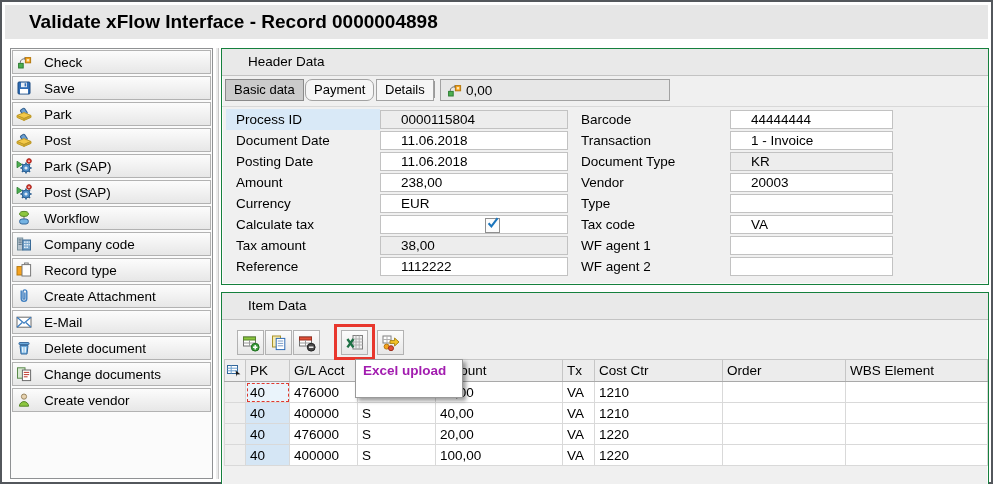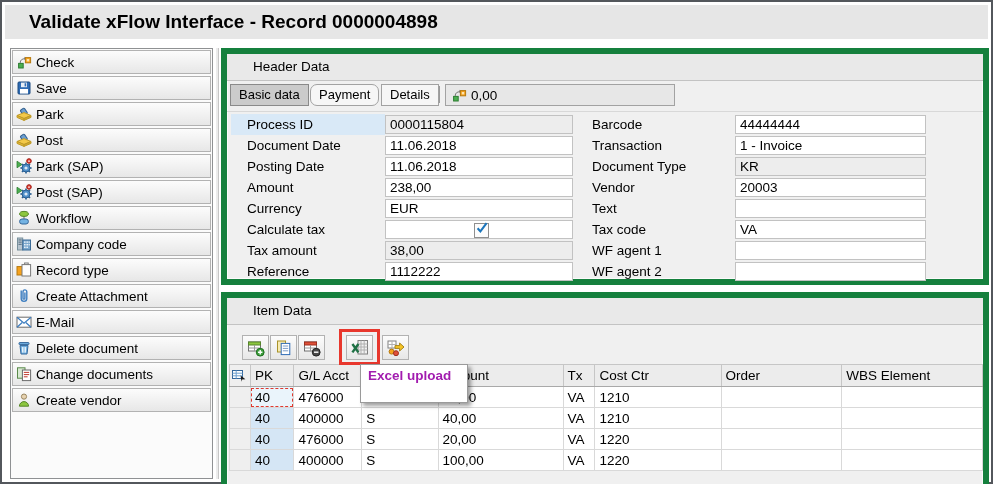--- a/index.html
+++ b/index.html
@@ -11,58 +11,58 @@
   #window { position:absolute; inset:0; border:2px solid #53575c; background:#fff; box-sizing:border-box; }
 
   
   .titlebar { position:absolute; left:3px; top:3px; right:3px; height:34px; background:#e6e6e6; }
   .titlebar .t { font-size:19px; font-weight:bold; line-height:34px; padding-left:24px; white-space:nowrap; }
 
   
   .sidebar { position:absolute; left:8px; top:46px; width:203px; height:431px;
     border:1px solid #8f9193; background:#fbfbfb; box-sizing:border-box; padding:1px; }
   .sbtn { height:24px; border:1px solid #b2b2b2; background:linear-gradient(#fcfcfc,#e7e7e7);
-    margin-bottom:2px; display:flex; align-items:center; gap:4px; padding-left:3px;
+    margin-bottom:2px; display:flex; align-items:center; gap:12px; padding-left:3px;
     font-size:13.5px; box-sizing:border-box; cursor:default; }
   .ic16 { width:16px; height:16px; flex:0 0 16px; }
   .ic18 { width:18px; height:18px; }
 
   .splitter { position:absolute; left:213px; top:46px; width:4px; height:431px;
     background:#ececec; border-left:1px solid #ffffff; border-right:1px solid #c6c6c6; box-sizing:border-box; }
 
   
-  .panel { position:absolute; left:219px; width:768px; border:6px solid #15803d;
+  .panel { position:absolute; left:219px; width:768px; border:1px solid #15803d;
     background:#f0f0f0; box-sizing:border-box; box-shadow:inset 0 0 0 1px #fbfbfb; }
   #header-panel { top:46px; height:237px; }
   #item-panel   { top:290px; height:210px; }
   .panel-title { height:26px; background:#e9e9e9; border-bottom:1px solid #c3c3c3;
     font-size:13.5px; line-height:25px; padding-left:26px; }
 
   
   .tabrow { position:relative; height:30px; border-bottom:1px solid #d8d8d8; }
   .tab { position:absolute; top:3px; height:22px; box-sizing:border-box; border:1px solid #a2a2a2;
     background:#f6f6f6; font-size:13px; line-height:20px; padding:0 8px; cursor:default; }
   .tab.sel { background:#cbcbcb; border-color:#8a8a8a; }
   .tabsep { position:absolute; left:212px; top:5px; width:1px; height:17px; background:#9a9a9a; }
   .balance-btn { position:absolute; left:218px; top:3px; width:230px; height:22px; box-sizing:border-box;
     border:1px solid #a2a2a2; background:#e7e7e7; display:flex; align-items:center; gap:4px;
     padding-left:5px; font-size:13.5px; cursor:default; }
 
   
   .fields { position:absolute; top:60px; left:0; right:0; }
   .hrow { position:relative; height:21px; }
   .flabel { position:absolute; top:0; height:21px; line-height:21px; font-size:13.5px;
-    padding-left:16px; box-sizing:border-box; white-space:nowrap; }
+    padding-left:10px; box-sizing:border-box; white-space:nowrap; }
   .flabel.l { left:4px; width:154px; }
   .flabel.r { left:349px; width:159px; }
   .flabel.hl { background:#d9e9f7; }
   .fval { position:absolute; top:1px; height:19px; box-sizing:border-box; border:1px solid #c2c2c2;
-    background:#fff; font-size:13.5px; line-height:17px; padding:0 4px; overflow:hidden; white-space:nowrap; }
+    background:#fff; font-size:13.5px; line-height:17px; padding:0 20px; overflow:hidden; white-space:nowrap; }
   .fval.l { left:158px; width:188px; }
-  .fval.r { left:508px; width:191px; }
+  .fval.r { left:508px; width:163px; }
   .fval.ro { background:#ededed; }
   .cb { display:inline-block; width:13px; height:13px; border:1px solid #8f8f8f; background:#fcfcfc;
     margin-left:84px; margin-top:2px; position:relative; vertical-align:top; }
   .cb svg { position:absolute; left:0; top:-3px; }
 
   
   .toolbar { position:relative; height:42px; }
   .tbtn { position:absolute; top:10px; width:27px; height:25px; box-sizing:border-box;
     border:1px solid #b2b2b2; background:linear-gradient(#fcfcfc,#e7e7e7);
     display:flex; align-items:center; justify-content:center; cursor:default; }
@@ -372,21 +372,21 @@
       </div>
       <div class="hrow">
         <div class="flabel l">Amount</div>
         <div class="fval l">238,00</div>
         <div class="flabel r">Vendor</div>
         <div class="fval r">20003</div>
       </div>
       <div class="hrow">
         <div class="flabel l">Currency</div>
         <div class="fval l">EUR</div>
-        <div class="flabel r">Text</div>
+        <div class="flabel r">Type</div>
         <div class="fval r"></div>
       </div>
       <div class="hrow">
         <div class="flabel l">Calculate tax</div>
         <div class="fval l">
           <span class="cb">
             <svg width="14" height="14">
                 <use href="#i-tick"></use>
               </svg>
           </span>

